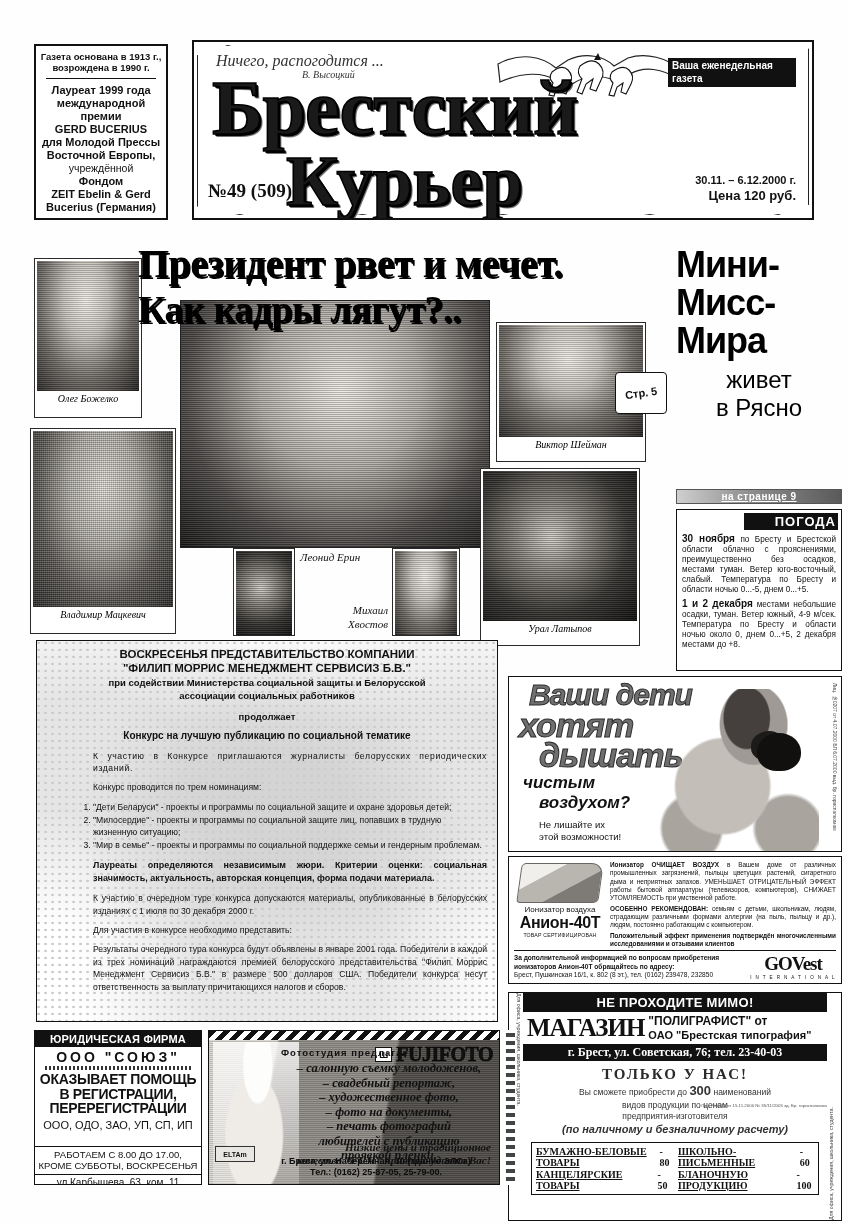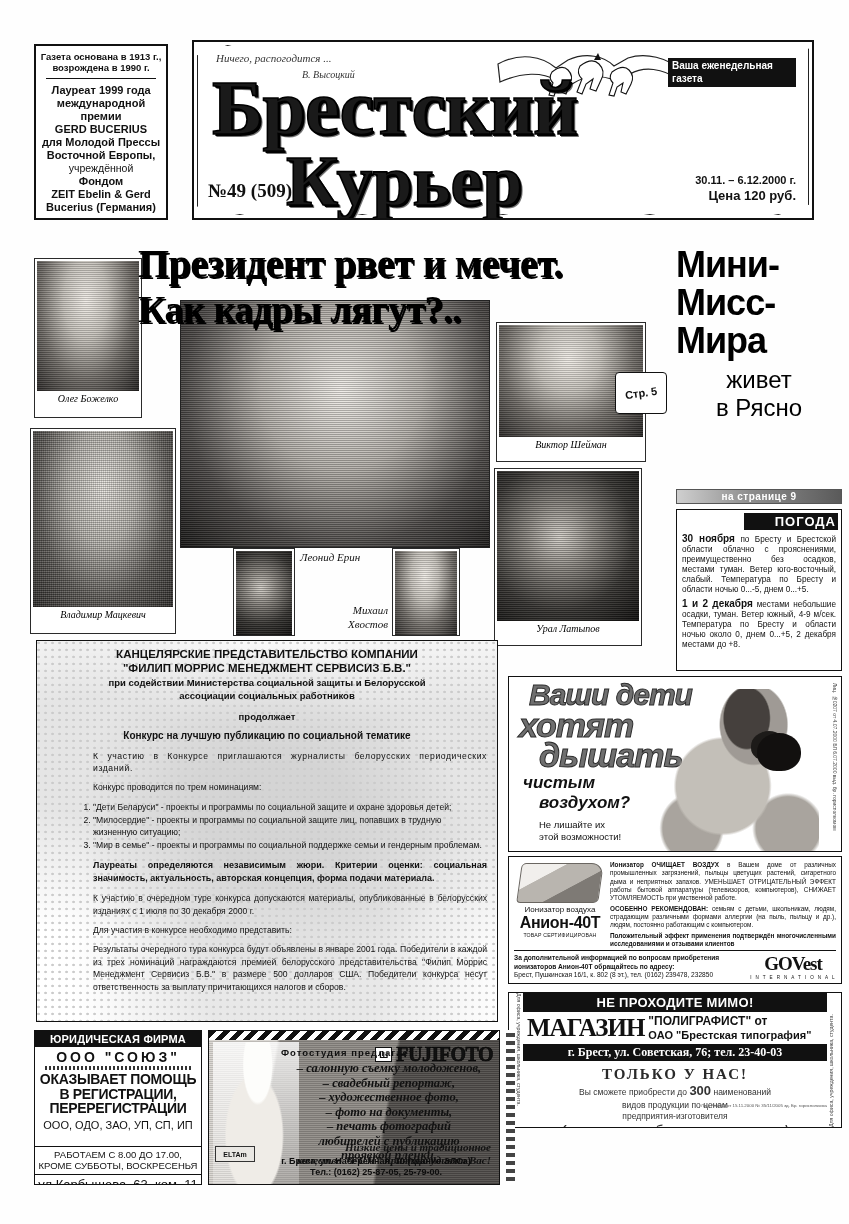--- a/index.html
+++ b/index.html
@@ -55,21 +55,21 @@
   .masthead {
     position:absolute; left:192px; top:40px; width:622px; height:180px;
     border:2px solid #111; background:#fff; overflow:hidden;
   }
   .masthead:before{
     content:""; position:absolute; inset:3px; border:1px solid #222;
     clip-path: polygon(0% 6%,5% 0%,13% 7%,22% 1%,32% 8%,43% 1%,55% 8%,66% 1%,77% 8%,88% 1%,96% 7%,100% 2%,100% 94%,95% 100%,85% 93%,74% 100%,62% 93%,50% 100%,38% 93%,27% 100%,16% 93%,7% 100%,0% 95%);
     background:#fff; z-index:0;
   }
   .mh-quote { position:absolute; left:22px; top:10px; font-family:"Liberation Serif",serif;
-    font-style:italic; font-size:11px; color:#333; z-index:3; }
+    font-style:italic; font-size:16px; color:#333; z-index:3; }
   .mh-author { position:absolute; left:108px; top:27px; font-family:"Liberation Serif",serif;
     font-style:italic; font-size:10px; color:#333; z-index:3; }
   .mh-badge { position:absolute; right:16px; top:16px; width:128px; z-index:4;
     background:#111; color:#fff; font-weight:bold; font-size:10px; padding:2px 4px; line-height:1.25;}
   .mh-title1 {
     position:absolute; left:18px; top:28px; z-index:3;
     font-family:"Liberation Serif", serif; font-weight:bold; font-style:normal;
     font-size:78px; letter-spacing:-1px; line-height:.98;
     -webkit-text-stroke:1.6px #000; color:#1a1a1a;
     text-shadow: 2px 2px 0 #000, 3px 3px 0 rgba(0,0,0,.55);
@@ -111,20 +111,21 @@
     font-size:36px; line-height:1.06; color:#000; letter-spacing:-1px;
   }
   .teaser .sub { font-size:24px; line-height:1.15; margin-top:6px; color:#000; }
   .teaser .sub div { text-align:center; }
   .pagebar {
     position:absolute; left:676px; top:489px; width:166px; height:15px;
     background:linear-gradient(90deg,#cfcfcf,#8d8d8d 45%,#5a5a5a);
     border:1px solid #555;
     color:#fff; font-weight:bold; font-size:10px; text-align:center; line-height:13px;
     letter-spacing:.5px;
+    text-decoration:underline;
   }
 
   
   .weather {
     position:absolute; left:676px; top:509px; width:166px; height:162px;
     border:1.5px solid #111; background:#fff; padding:4px 5px 3px;
   }
   .w-title {
     text-align:right; font-weight:bold; font-size:13px; letter-spacing:1px;
     background:linear-gradient(90deg,#fff 0 40%,#111 40%); color:#fff;
@@ -215,21 +216,21 @@
     display:flex; align-items:center; gap:6px;
   }
   .ion-foot .txt { font-size:6.6px; line-height:1.3; flex:1; }
   .ion-foot .txt .bld { font-weight:bold; }
   .go-logo { width:86px; text-align:center; }
   .go-logo .g { font-weight:bold; font-size:19px; letter-spacing:-1px; font-family:"Liberation Serif",serif; }
   .go-logo .s { font-size:4.6px; letter-spacing:1.4px; }
 
   
   .polibox {
-    position:absolute; left:508px; top:992px; width:334px; height:136px;
+    position:absolute; left:508px; top:992px; width:334px; height:229px;
     border:1.5px solid #111; background:#fff; overflow:hidden;
   }
   .poli-band {
     background:#111; color:#fff; font-weight:bold; font-size:13px;
     text-align:center; padding:2px 0; letter-spacing:.3px;
   }
   .poli-row { display:flex; align-items:center; padding:2px 4px; }
   .poli-row .mag { font-family:"Liberation Serif",serif; font-weight:bold; font-size:25px; letter-spacing:-1px; }
   .poli-row .rt { margin-left:4px; line-height:1.15; }
   .poli-row .rt .a { font-weight:bold; font-size:12px; }
@@ -265,21 +266,21 @@
     position:absolute; left:34px; top:1030px; width:168px; height:155px;
     border:1.5px solid #111; background:#fff; overflow:hidden; text-align:center;
   }
   .sz-band { background:#111; color:#fff; font-weight:bold; font-size:11px; padding:2px 0; letter-spacing:.2px; }
   .sz-name { font-weight:bold; font-size:14px; letter-spacing:3px; padding:2px 0 0; }
   .sz-rule { height:4px; margin:1px 10px 2px;
     background:repeating-linear-gradient(90deg,#333 0 2px,#fff 2px 4px); }
   .sz-big { font-weight:bold; font-size:14px; line-height:1.05; letter-spacing:-.3px; }
   .sz-forms { font-size:11px; padding:3px 0 15px; border-bottom:1px solid #111; }
   .sz-hours { font-size:9.5px; line-height:1.2; padding:2px 0; border-bottom:1px solid #111;}
-  .sz-addr { font-size:13px; padding:2px 0 2px; }
+  .sz-addr { font-size:10px; padding:2px 0 2px; }
   .sz-tel { background:linear-gradient(90deg,#bdbdbd,#6e6e6e); color:#fff;
     font-weight:bold; font-size:15px; padding:1px 0; }
 
   
   .fuji {
     position:absolute; left:208px; top:1030px; width:292px; height:155px;
     border:1.5px solid #111; overflow:hidden;
     background:
       repeating-linear-gradient(0deg, rgba(0,0,0,.13) 0 1px, rgba(255,255,255,.08) 1px 2px),
       linear-gradient(100deg,#d9d6d1 0 22%,#8f8b86 23% 60%,#4f4c49 61% 100%);
@@ -391,21 +392,21 @@
   <div class="framed" style="position:absolute;left:392px;top:548px;width:68px;height:88px;">
     <div class="photo p2" style="width:100%;height:84px;"></div>
   </div>
   <div style="position:absolute;left:322px;top:604px;font-family:'Liberation Serif',serif;font-style:italic;font-size:11px;line-height:1.25;text-align:right;width:66px;">Михаил Хвостов</div>
 
   <div class="framed" style="position:absolute;left:496px;top:322px;width:150px;height:140px;">
     <div class="photo p2" style="width:100%;height:112px;"></div>
     <div class="cap">Виктор Шейман</div>
   </div>
 
-  <div class="framed" style="position:absolute;left:494px;top:468px;width:148px;height:178px;">
+  <div class="framed" style="position:absolute;left:480px;top:468px;width:160px;height:178px;">
     <div class="photo dark" style="width:100%;height:150px;"></div>
     <div class="cap">Урал Латыпов</div>
   </div>
 
   <div class="teaser">
     <div class="big">Мини-</div>
     <div class="big">Мисс-</div>
     <div class="big">Мира</div>
     <div class="sub">
       <div>живет</div>
@@ -420,21 +421,21 @@
       <b>30 ноября</b><span> по Бресту и Брестской области облачно с прояснениями, преимущественно без осадков, местами туман. Ветер юго-восточный, слабый. Температура по Бресту и области ночью 0...-5, днем 0...+5.</span>
     </p>
     <p class="w-p">
       <b>1 и 2 декабря</b><span> местами небольшие осадки, туман. Ветер южный, 4-9 м/сек. Температура по Бресту и области ночью около 0, днем 0...+5, 2 декабря местами до +8.</span>
     </p>
   </div>
 
   <div class="pmbox">
     <div class="pm-wm"></div>
     <div class="pm-inner">
-      <div class="pm-h1">КАНЦЕЛЯРСКИЕ ПРЕДСТАВИТЕЛЬСТВО КОМПАНИИ</div>
+      <div class="pm-h1">ВОСКРЕСЕНЬЯ ПРЕДСТАВИТЕЛЬСТВО КОМПАНИИ</div>
       <div class="pm-h1">"ФИЛИП МОРРИС МЕНЕДЖМЕНТ СЕРВИСИЗ Б.В."</div>
       <div class="pm-h2">при содействии Министерства социальной защиты и Белорусской</div>
       <div class="pm-h2">ассоциации социальных работников</div>
       <div class="pm-h3">продолжает</div>
       <div class="pm-h4">Конкурс на лучшую публикацию по социальной тематике</div>
       <p class="pm-p" style="letter-spacing:.6px">К участию в Конкурсе приглашаются журналисты белорусских периодических изданий.</p>
       <p class="pm-p">Конкурс проводится по трем номинациям:</p>
       <ol class="pm-ol">
         <li>"Дети Беларуси" - проекты и программы по социальной защите и охране здоровья детей;</li>
         <li>"Милосердие" - проекты и программы по социальной защите лиц, попавших в трудную жизненную ситуацию;</li>

